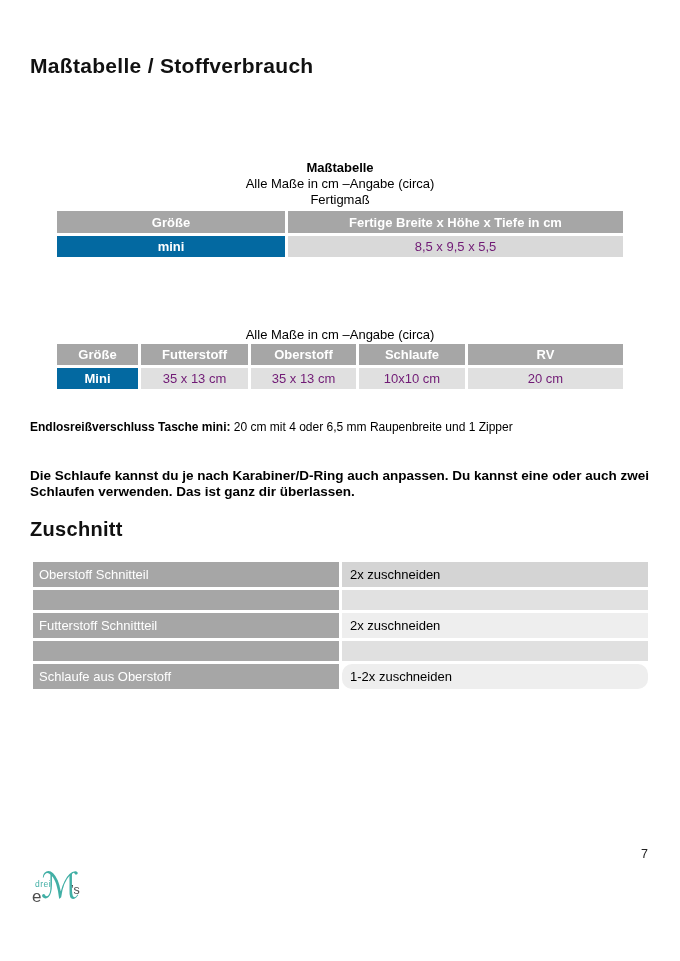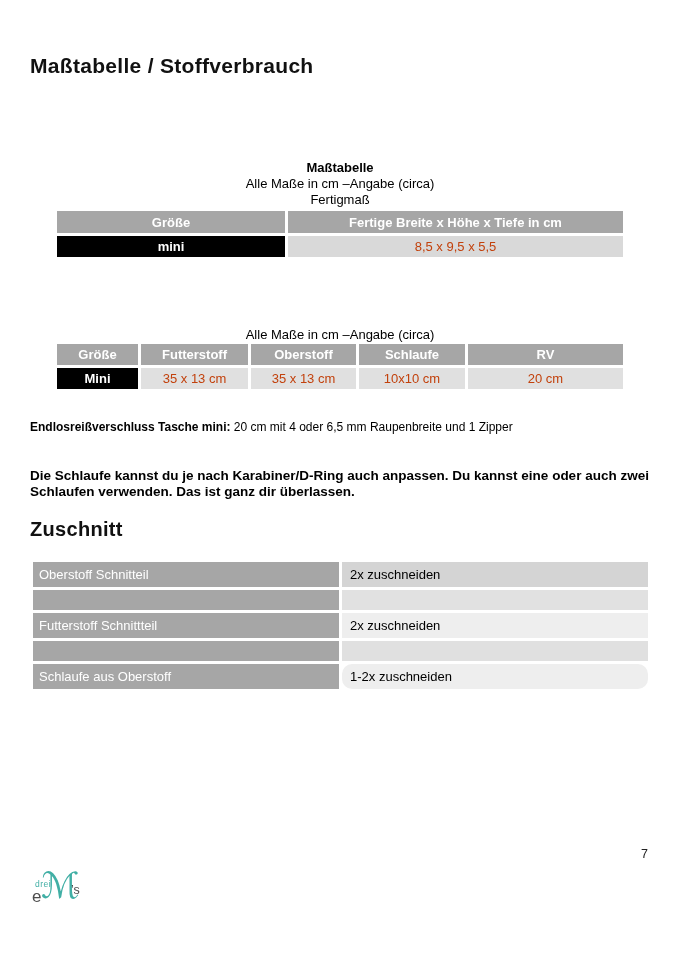--- a/index.html
+++ b/index.html
@@ -39,22 +39,22 @@
   
   .t2 {
     position: absolute; left: 57px; top: 344px; width: 566px;
     display: grid; grid-template-columns: 81px 107px 105px 106px 1fr; grid-template-rows: 21px 21px; gap: 3px;
   }
   .hcell, .gcell, .dcell {
     display: flex; align-items: center; justify-content: center;
     font-size: 13px; overflow: hidden; white-space: nowrap;
   }
   .hcell { background: #a6a6a6; color: #fff; font-weight: bold; }
-  .gcell { background: #000000; color: #fff; font-weight: bold; }
-  .dcell { background: #d9d9d9; color: #c2410c; }
+  .gcell { background: #0369a1; color: #fff; font-weight: bold; }
+  .dcell { background: #d9d9d9; color: #701a75; }
   .t2 .dcell { background: #e0e0e0; }
   
   .p1 { position: absolute; left: 30px; top: 420px; width: 632px; font-size: 12px; line-height: 15.5px; }
   .p1 .b { font-weight: bold; }
   .p2 { position: absolute; left: 30px; top: 468px; width: 632px; font-size: 13.5px; line-height: 15.5px; font-weight: bold; }
   
   .zt {
     position: absolute; left: 33px; top: 562px; width: 615px;
     display: grid; grid-template-columns: 306px 1fr;
     grid-template-rows: 25px 20px 25px 20px 25px; gap: 3px;

